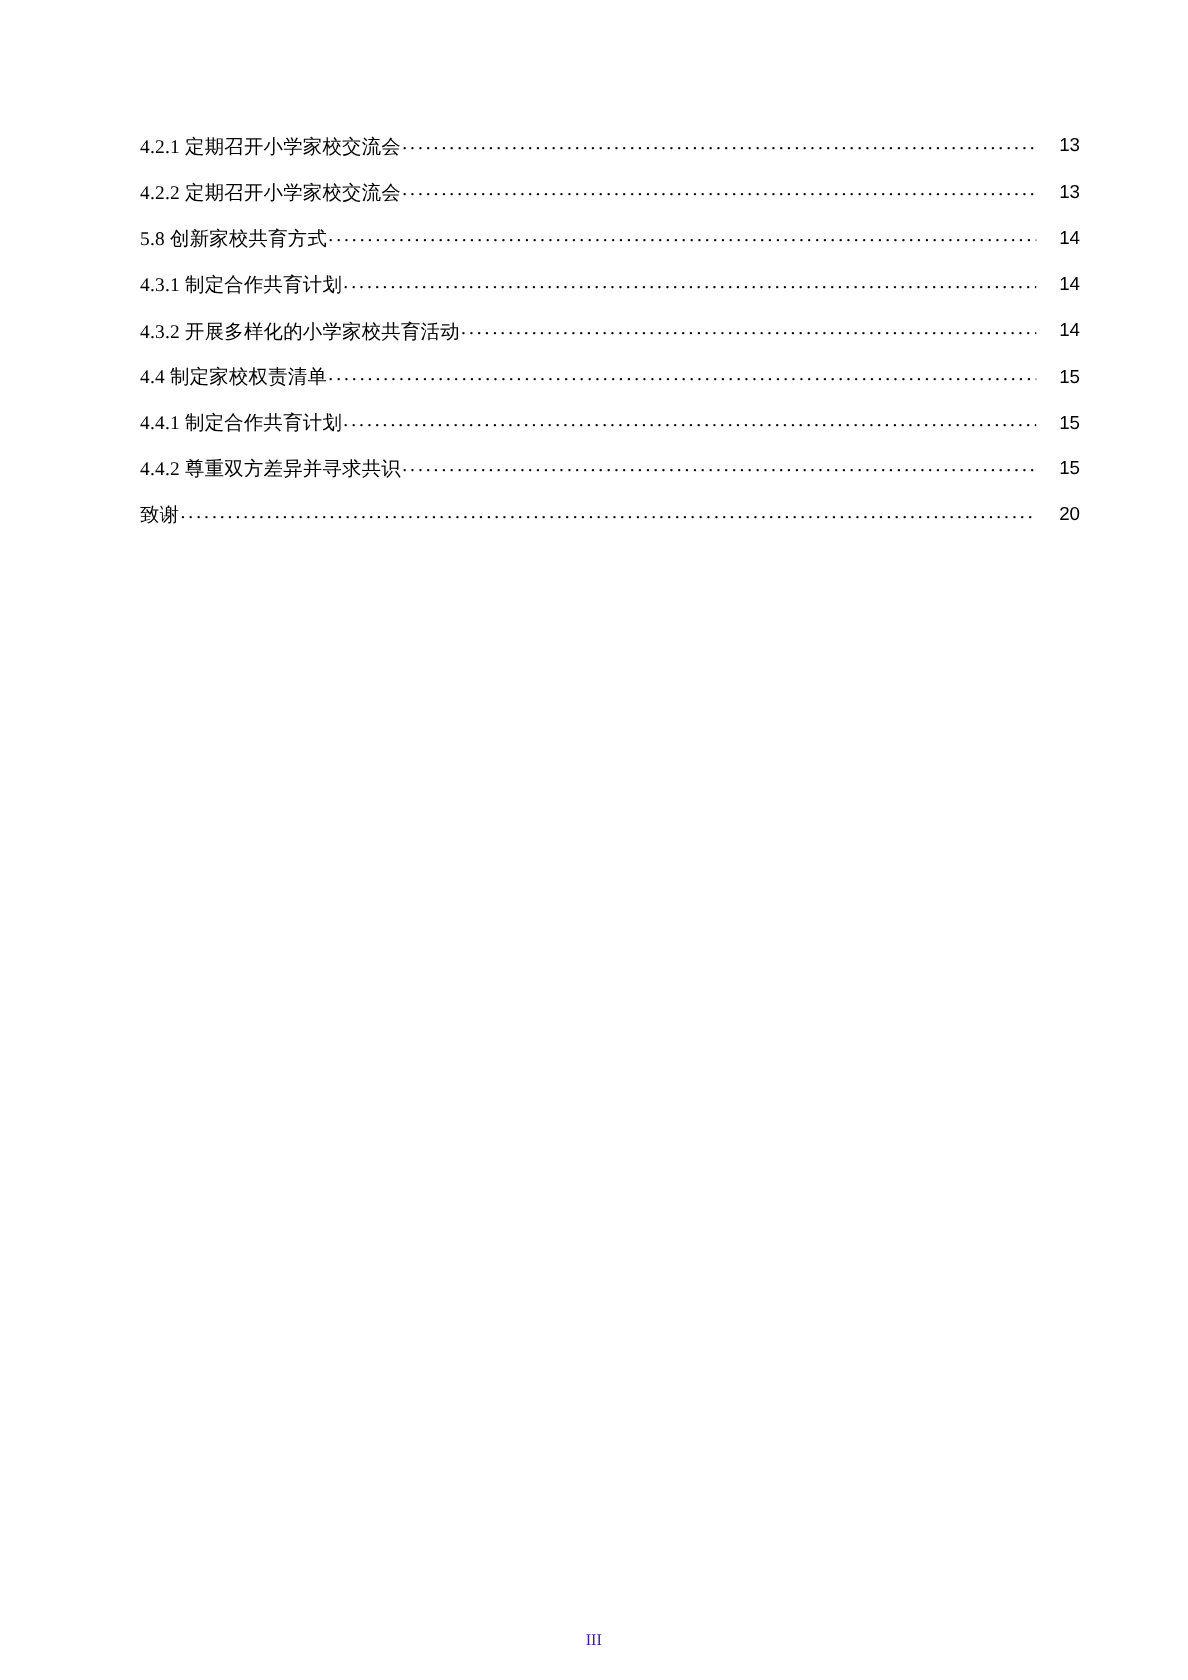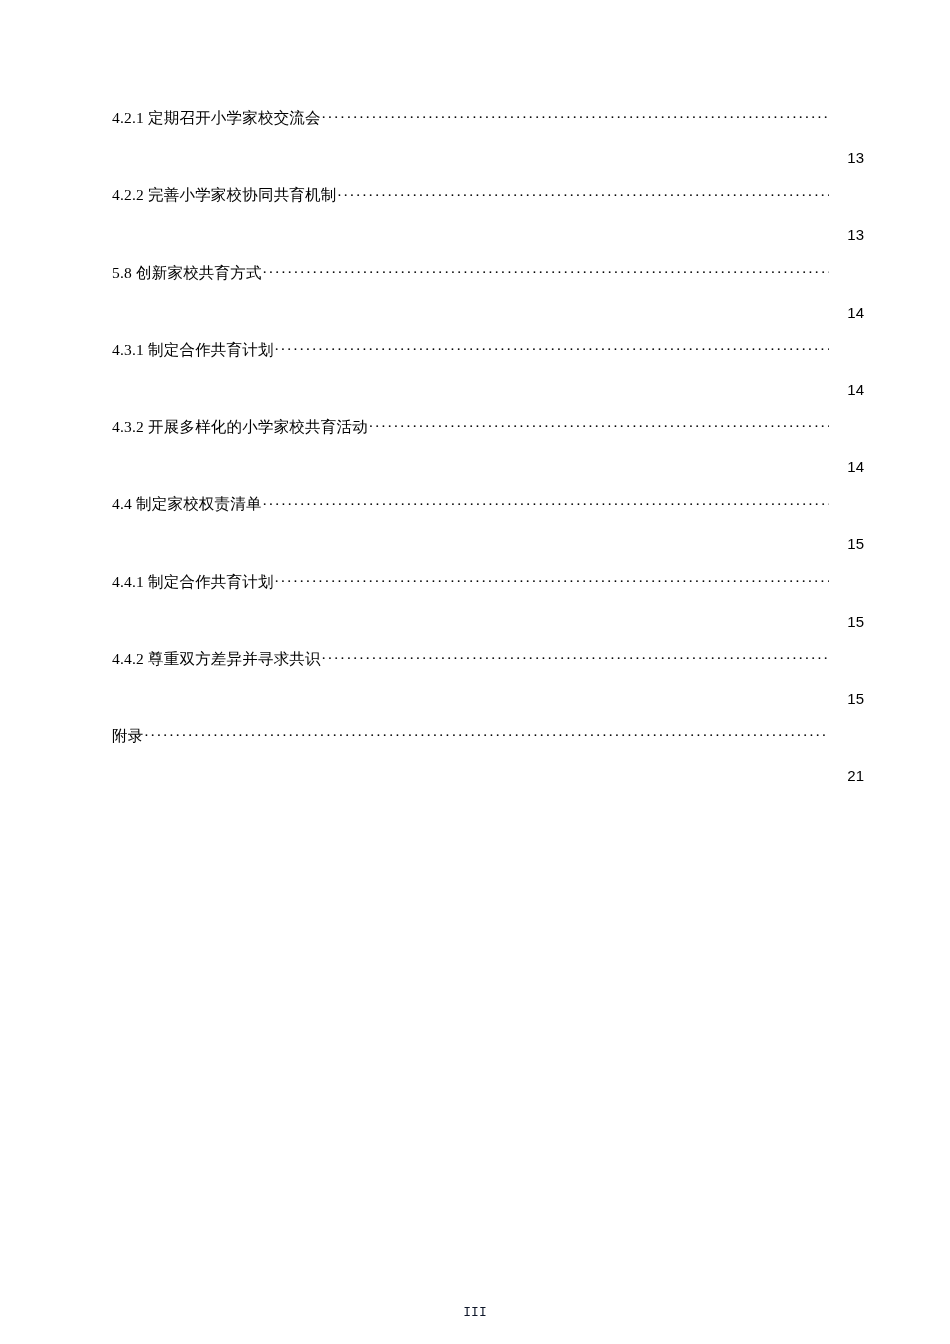--- a/index.html
+++ b/index.html
@@ -18,21 +18,21 @@
     overflow: hidden;
   }
   .toc {
     position: absolute;
     left: 112px;
     top: 108px;
     width: 752px;
   }
   .toc-entry {
     display: flex;
-    align-items: flex-start;
+    align-items: center;
     width: 100%;
     margin-bottom: 17.5px;
     font-size: 15.5px;
     line-height: 1.25;
     white-space: nowrap;
   }
   .toc-entry .label {
     flex: 0 0 auto;
     letter-spacing: 0.2px;
   }
@@ -53,52 +53,51 @@
     left: 0;
     bottom: 0.05em;
     white-space: nowrap;
   }
   .toc-entry .pageno {
     flex: 0 0 auto;
     width: 34px;
     text-align: right;
     font-family: "Liberation Sans", sans-serif;
     font-size: 15px;
-    margin-top: 41px;
   }
   
   .lvl-sub { }
   .lvl-main { }
   .lvl-back .label { }
   .footer {
     position: absolute;
     left: 0;
     right: 0;
     bottom: 24px;
     text-align: center;
-    font-family: Liberation Mono, monospace;
+    font-family: Liberation Serif, serif;
     font-size: 13px;
-    color: #0f172a;
+    color: #4c1d95;
   }
 </style>
 </head>
 <body>
 
 <div class="page">
 
   <div class="toc">
 
     <div class="toc-entry lvl-sub">
       <span class="label">4.2.1  定期召开小学家校交流会</span>
       <span class="leader"></span>
       <span class="pageno">13</span>
     </div>
 
     <div class="toc-entry lvl-sub">
-      <span class="label">4.2.2  完善小学家校协同共育机制</span>
+      <span class="label">4.2.2  定期召开小学家校交流会</span>
       <span class="leader"></span>
       <span class="pageno">13</span>
     </div>
 
     <div class="toc-entry lvl-main">
       <span class="label">5.8   创新家校共育方式</span>
       <span class="leader"></span>
       <span class="pageno">14</span>
     </div>
 
@@ -127,24 +126,24 @@
     </div>
 
     <div class="toc-entry lvl-sub">
       <span class="label">4.4.2  尊重双方差异并寻求共识</span>
       <span class="leader"></span>
       <span class="pageno">15</span>
     </div>
 
 
 
+    <div class="toc-entry lvl-back">
+      <span class="label">致谢</span>
+      <span class="leader"></span>
+      <span class="pageno">20</span>
+    </div>
 
-    <div class="toc-entry lvl-back">
-      <span class="label">附录</span>
-      <span class="leader"></span>
-      <span class="pageno">21</span>
-    </div>
 
   </div>
 
   <div class="footer">III</div>
 
 </div>
 
 </body></html>

